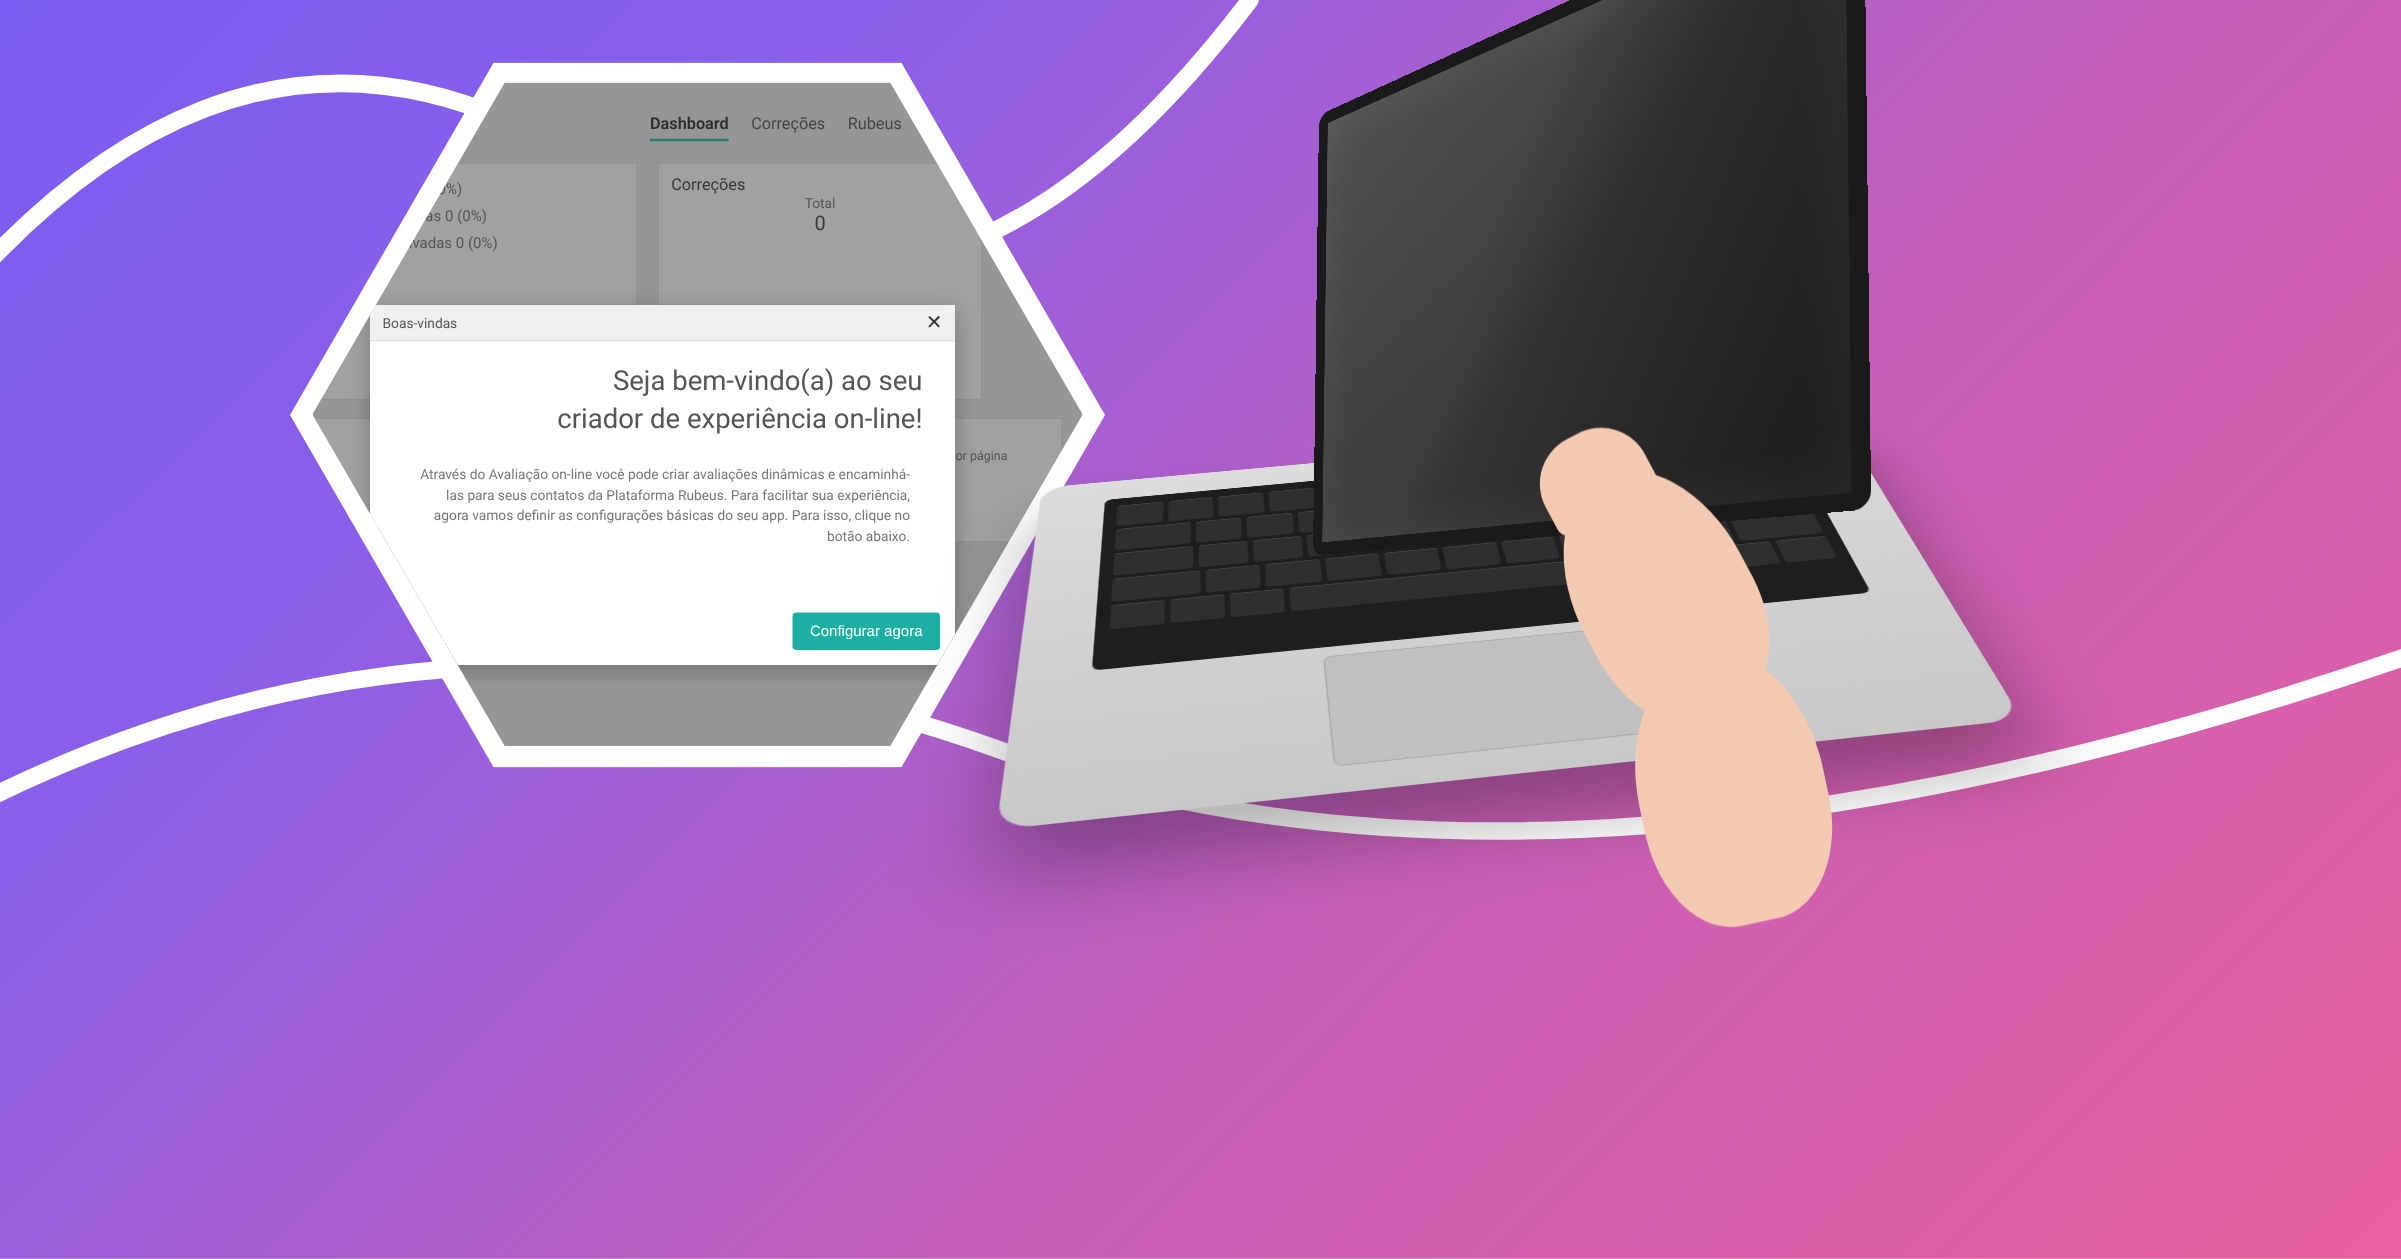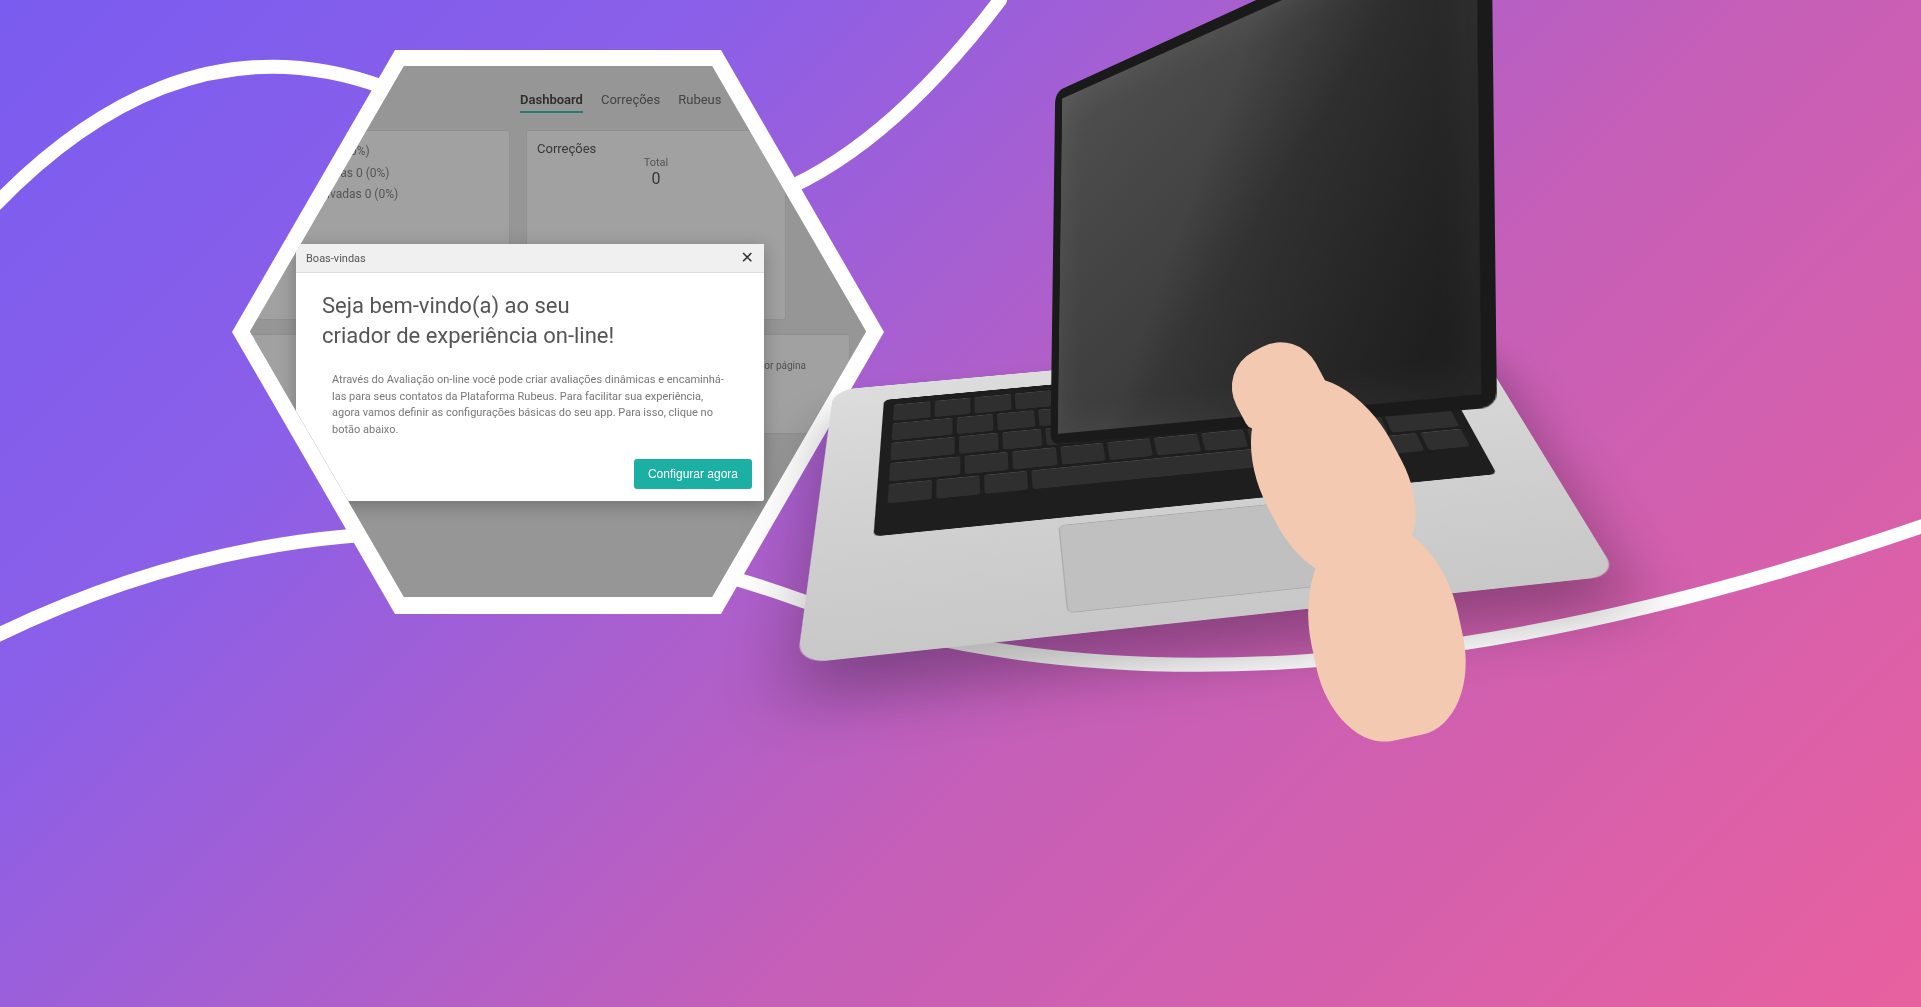--- a/index.html
+++ b/index.html
@@ -145,34 +145,34 @@
     color: #555;
   }
   .modal-header .close {
     font-size: 16px;
     color: #333;
     cursor: pointer;
     line-height: 1;
   }
   .modal-body {
     padding: 18px 26px 10px;
-    text-align: left;
+    text-align: right;
   }
   .modal-title {
     font-size: 22px;
     color: #555;
     line-height: 1.35;
     font-weight: 400;
     margin-bottom: 22px;
   }
   .modal-desc {
     font-size: 11px;
     color: #777;
     line-height: 1.5;
-    margin-bottom: 1px;
+    margin-bottom: 32px;
     padding: 0 10px;
   }
   .modal-footer {
     display: flex;
     justify-content: flex-end;
     padding: 10px 12px 12px;
   }
   .btn-config {
     background: #1bb0a3;
     color: #fff;

